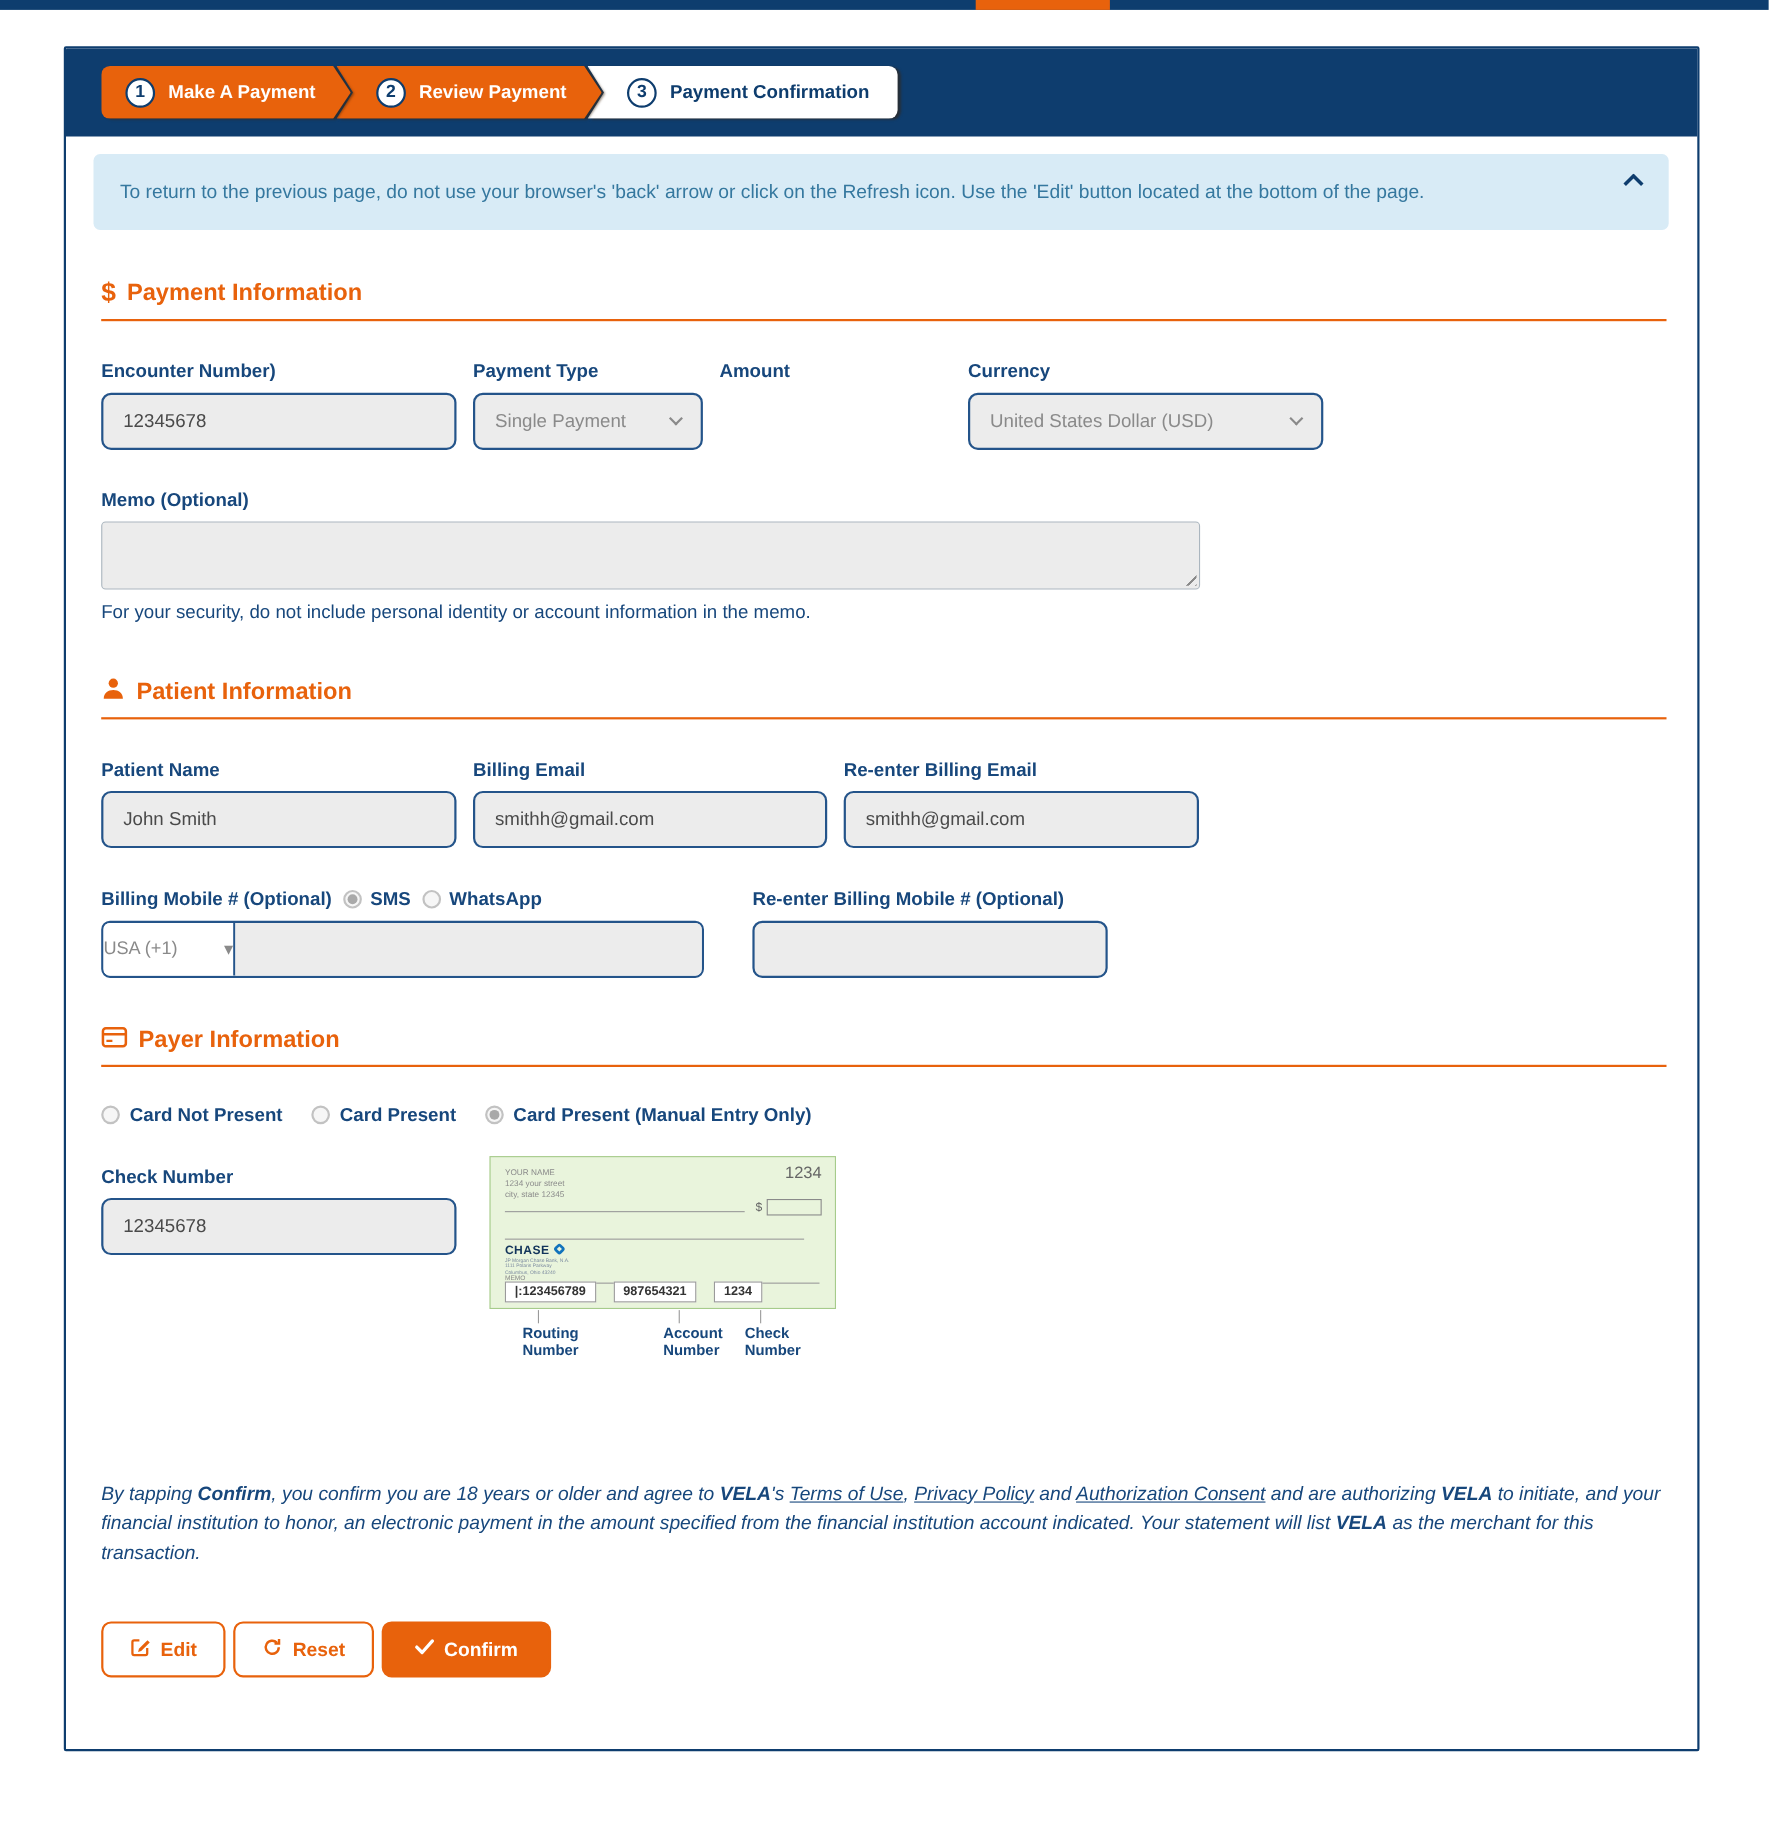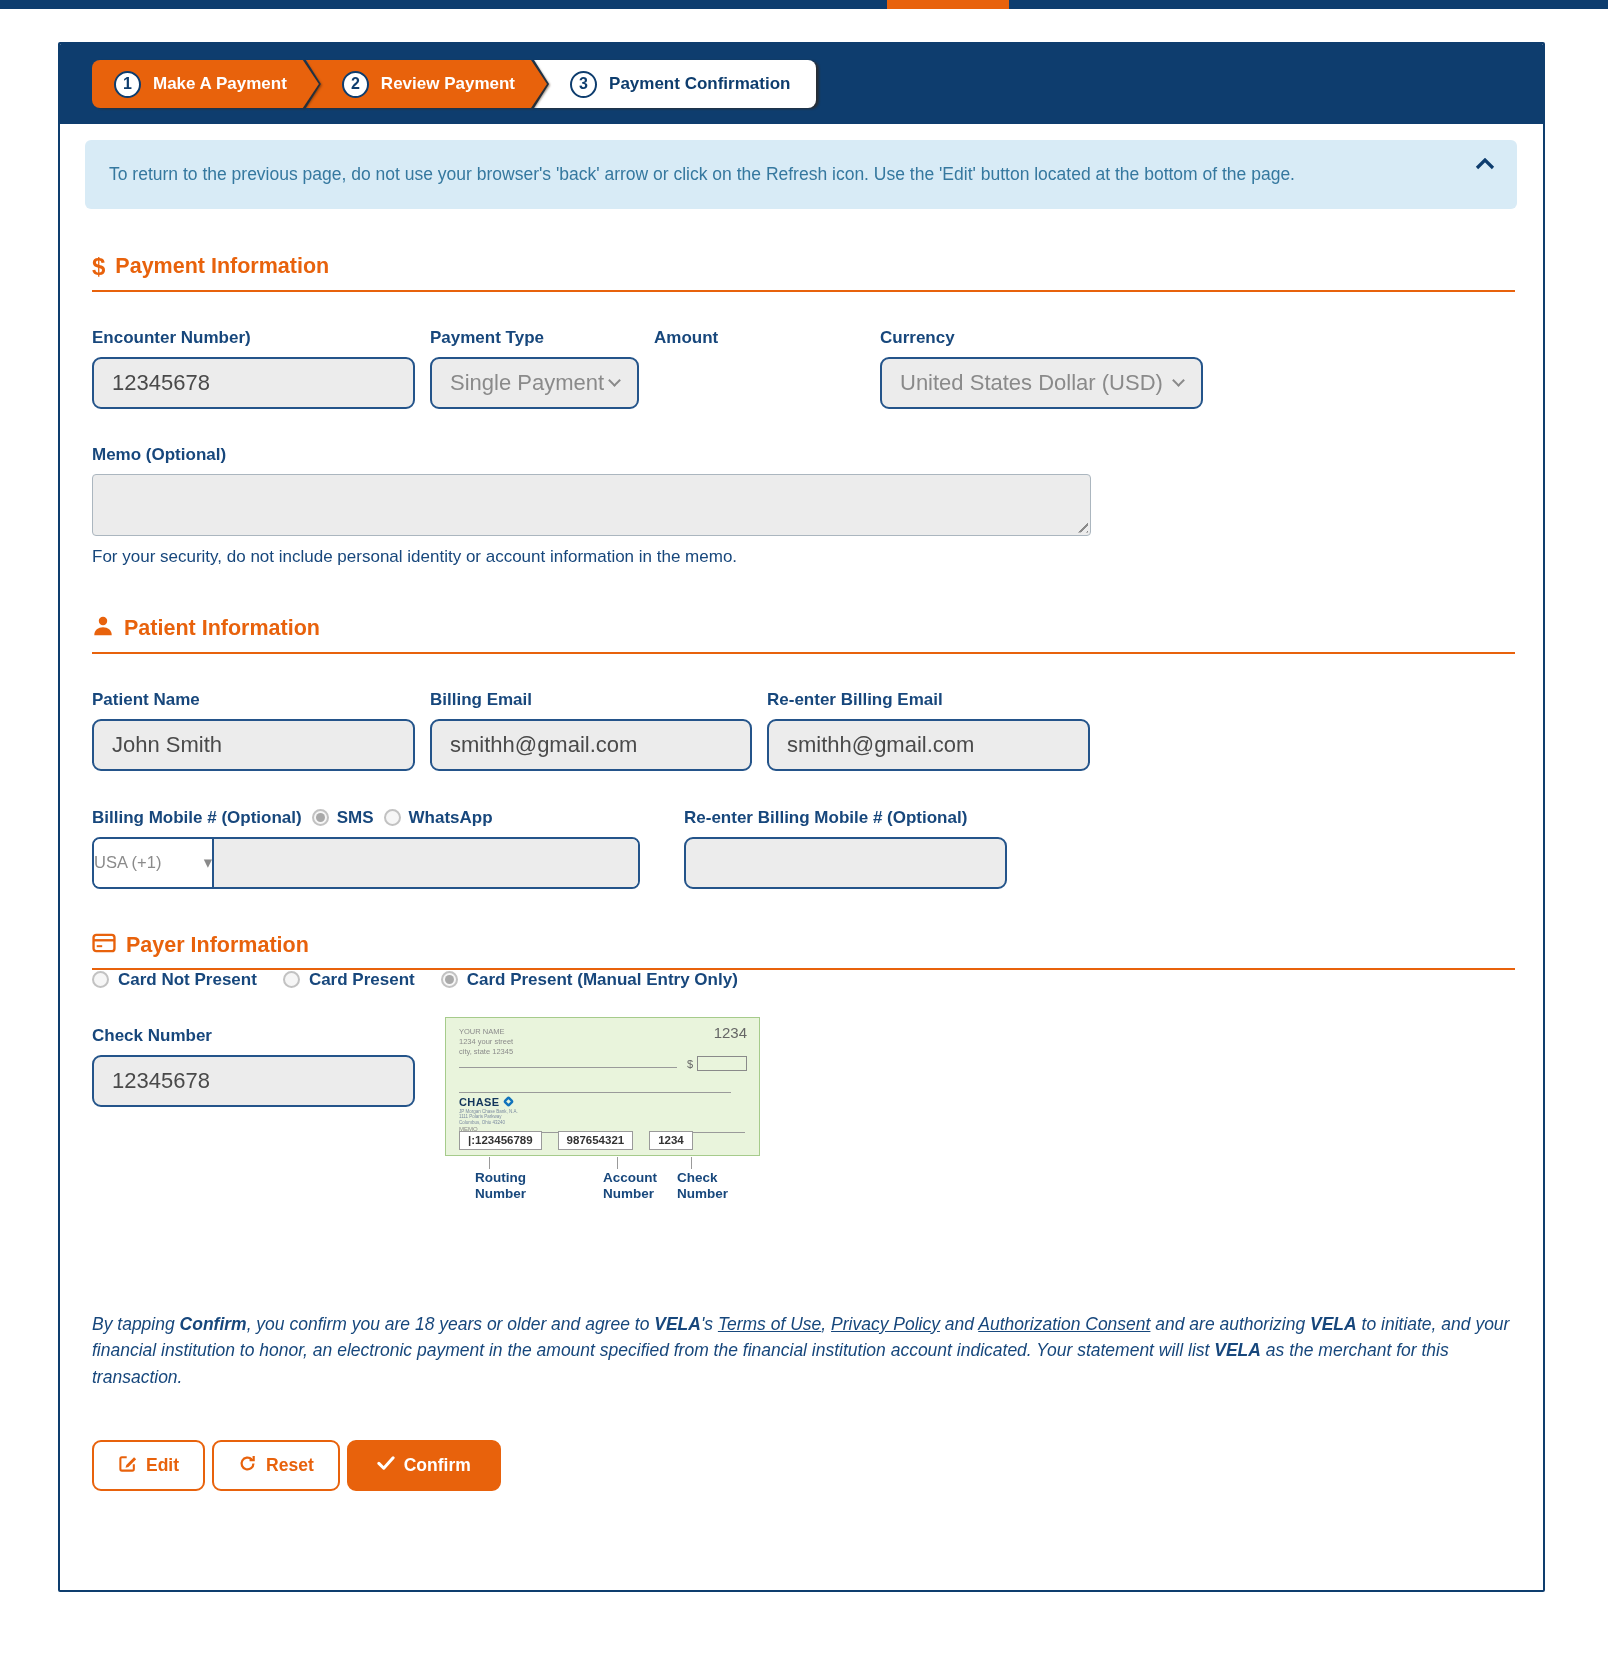--- a/index.html
+++ b/index.html
@@ -62,21 +62,21 @@
   .dollar-glyph { font-size:24px; font-weight:bold; }
 
   .row { display:flex; gap:15px; align-items:flex-start; }
   .row.labels-mt { margin-top:36px; }
   .field label, .lone-label {
     display:block; color:#17477C; font-size:17px; font-weight:bold; margin-bottom:9px;
   }
   .w-a{width:323px}.w-b{width:209px}.w-c{width:211px}.w-d{width:322px}
   .input, .select {
     height:52px; width:100%; background:#ECECEC; border:2px solid #24548A; border-radius:9px;
-    font-family:inherit; font-size:22px; color:#4A4A4A; padding:0 18px; outline:none;
+    font-family:inherit; font-size:17px; color:#4A4A4A; padding:0 18px; outline:none;
   }
   .select { display:flex; align-items:center; justify-content:space-between; color:#8A8A8A; cursor:pointer; }
   .chev { width:9px; height:9px; border-right:2px solid #8A8A8A; border-bottom:2px solid #8A8A8A; transform:rotate(45deg); margin-top:-4px; flex:0 0 auto; }
 
   .memo-block { margin-top:36px; }
   .memo-area {
     position:relative; width:999px; height:62px; background:#ECECEC;
     border:1px solid #ABB6BF; border-radius:4px;
   }
   .memo-resize { position:absolute; right:2px; bottom:2px; width:11px; height:11px;
@@ -90,21 +90,21 @@
   .radio.sel::after { content:""; position:absolute; width:9px; height:9px; border-radius:50%; background:#A9A9A9; left:2px; top:2px; }
   .inline-radios { display:flex; align-items:center; gap:8px; }
   .radio-label { color:#17477C; font-size:17px; font-weight:bold; }
 
   .mobile-label-row { display:flex; align-items:center; gap:10px; margin-bottom:9px; }
   .phone-group { display:flex; width:548px; border:2px solid #24548A; border-radius:8px; overflow:hidden; height:52px; background:#fff; }
   .phone-cc { width:120px; background:#ffffff; border-right:2px solid #24548A; display:flex; align-items:center; justify-content:space-between; gap:6px; color:#8A8A8A; font-size:16.5px; cursor:pointer; }
   .phone-num { flex:1; background:#ECECEC; border:none; font-family:inherit; font-size:17px; color:#4A4A4A; padding:0 16px; outline:none; }
   .gap-col { width:14px; }
 
-  .card-mode-row { display:flex; align-items:flex-end; gap:26px; }
+  .card-mode-row { display:flex; align-items:flex-end; gap:26px; margin-top:34px; }
   .card-mode { display:flex; align-items:center; gap:9px; }
 
   
   .check-col { width:315px; margin-top:-9px; }
   .check-img {
     position:relative; width:315px; height:139px; background:#E9F4DC; border:1px solid #A6CB8B;
     font-family:"Liberation Sans",sans-serif;
   }
   .chk-name { position:absolute; left:13px; top:9px; color:#8B8B8B; font-size:7.5px; line-height:1.35; }
   .chk-no { position:absolute; right:12px; top:6px; color:#666; font-size:15px; }

